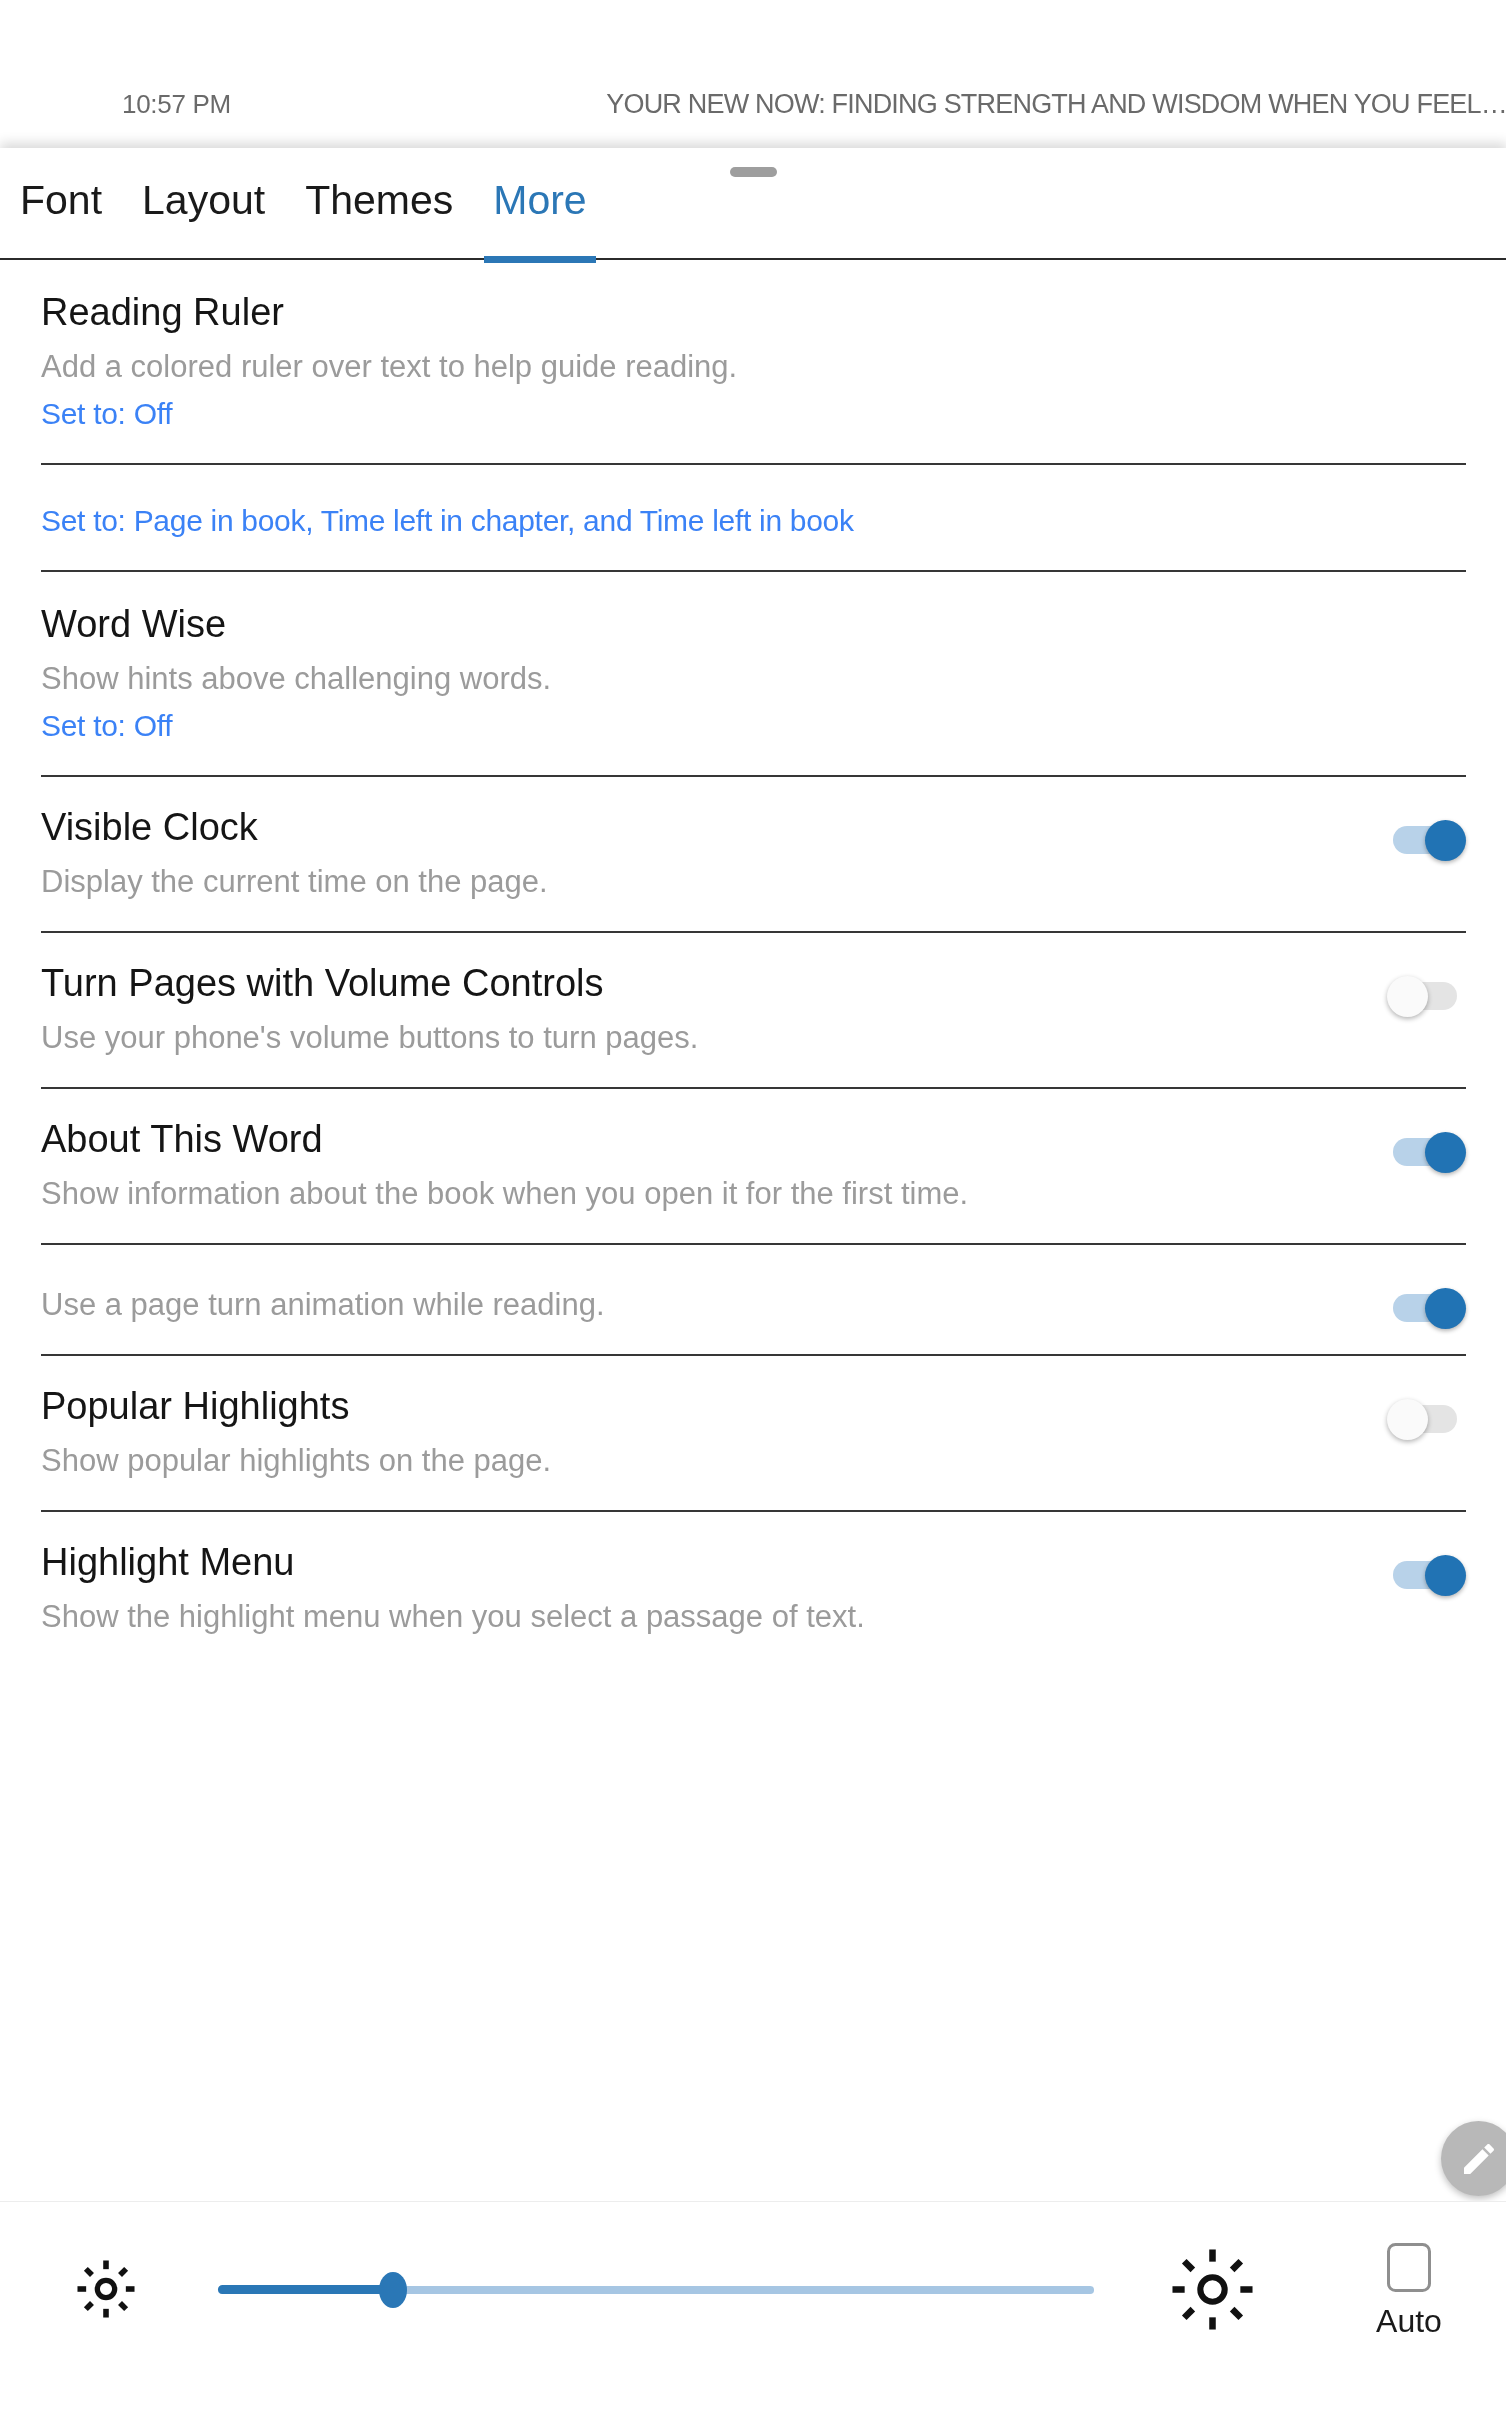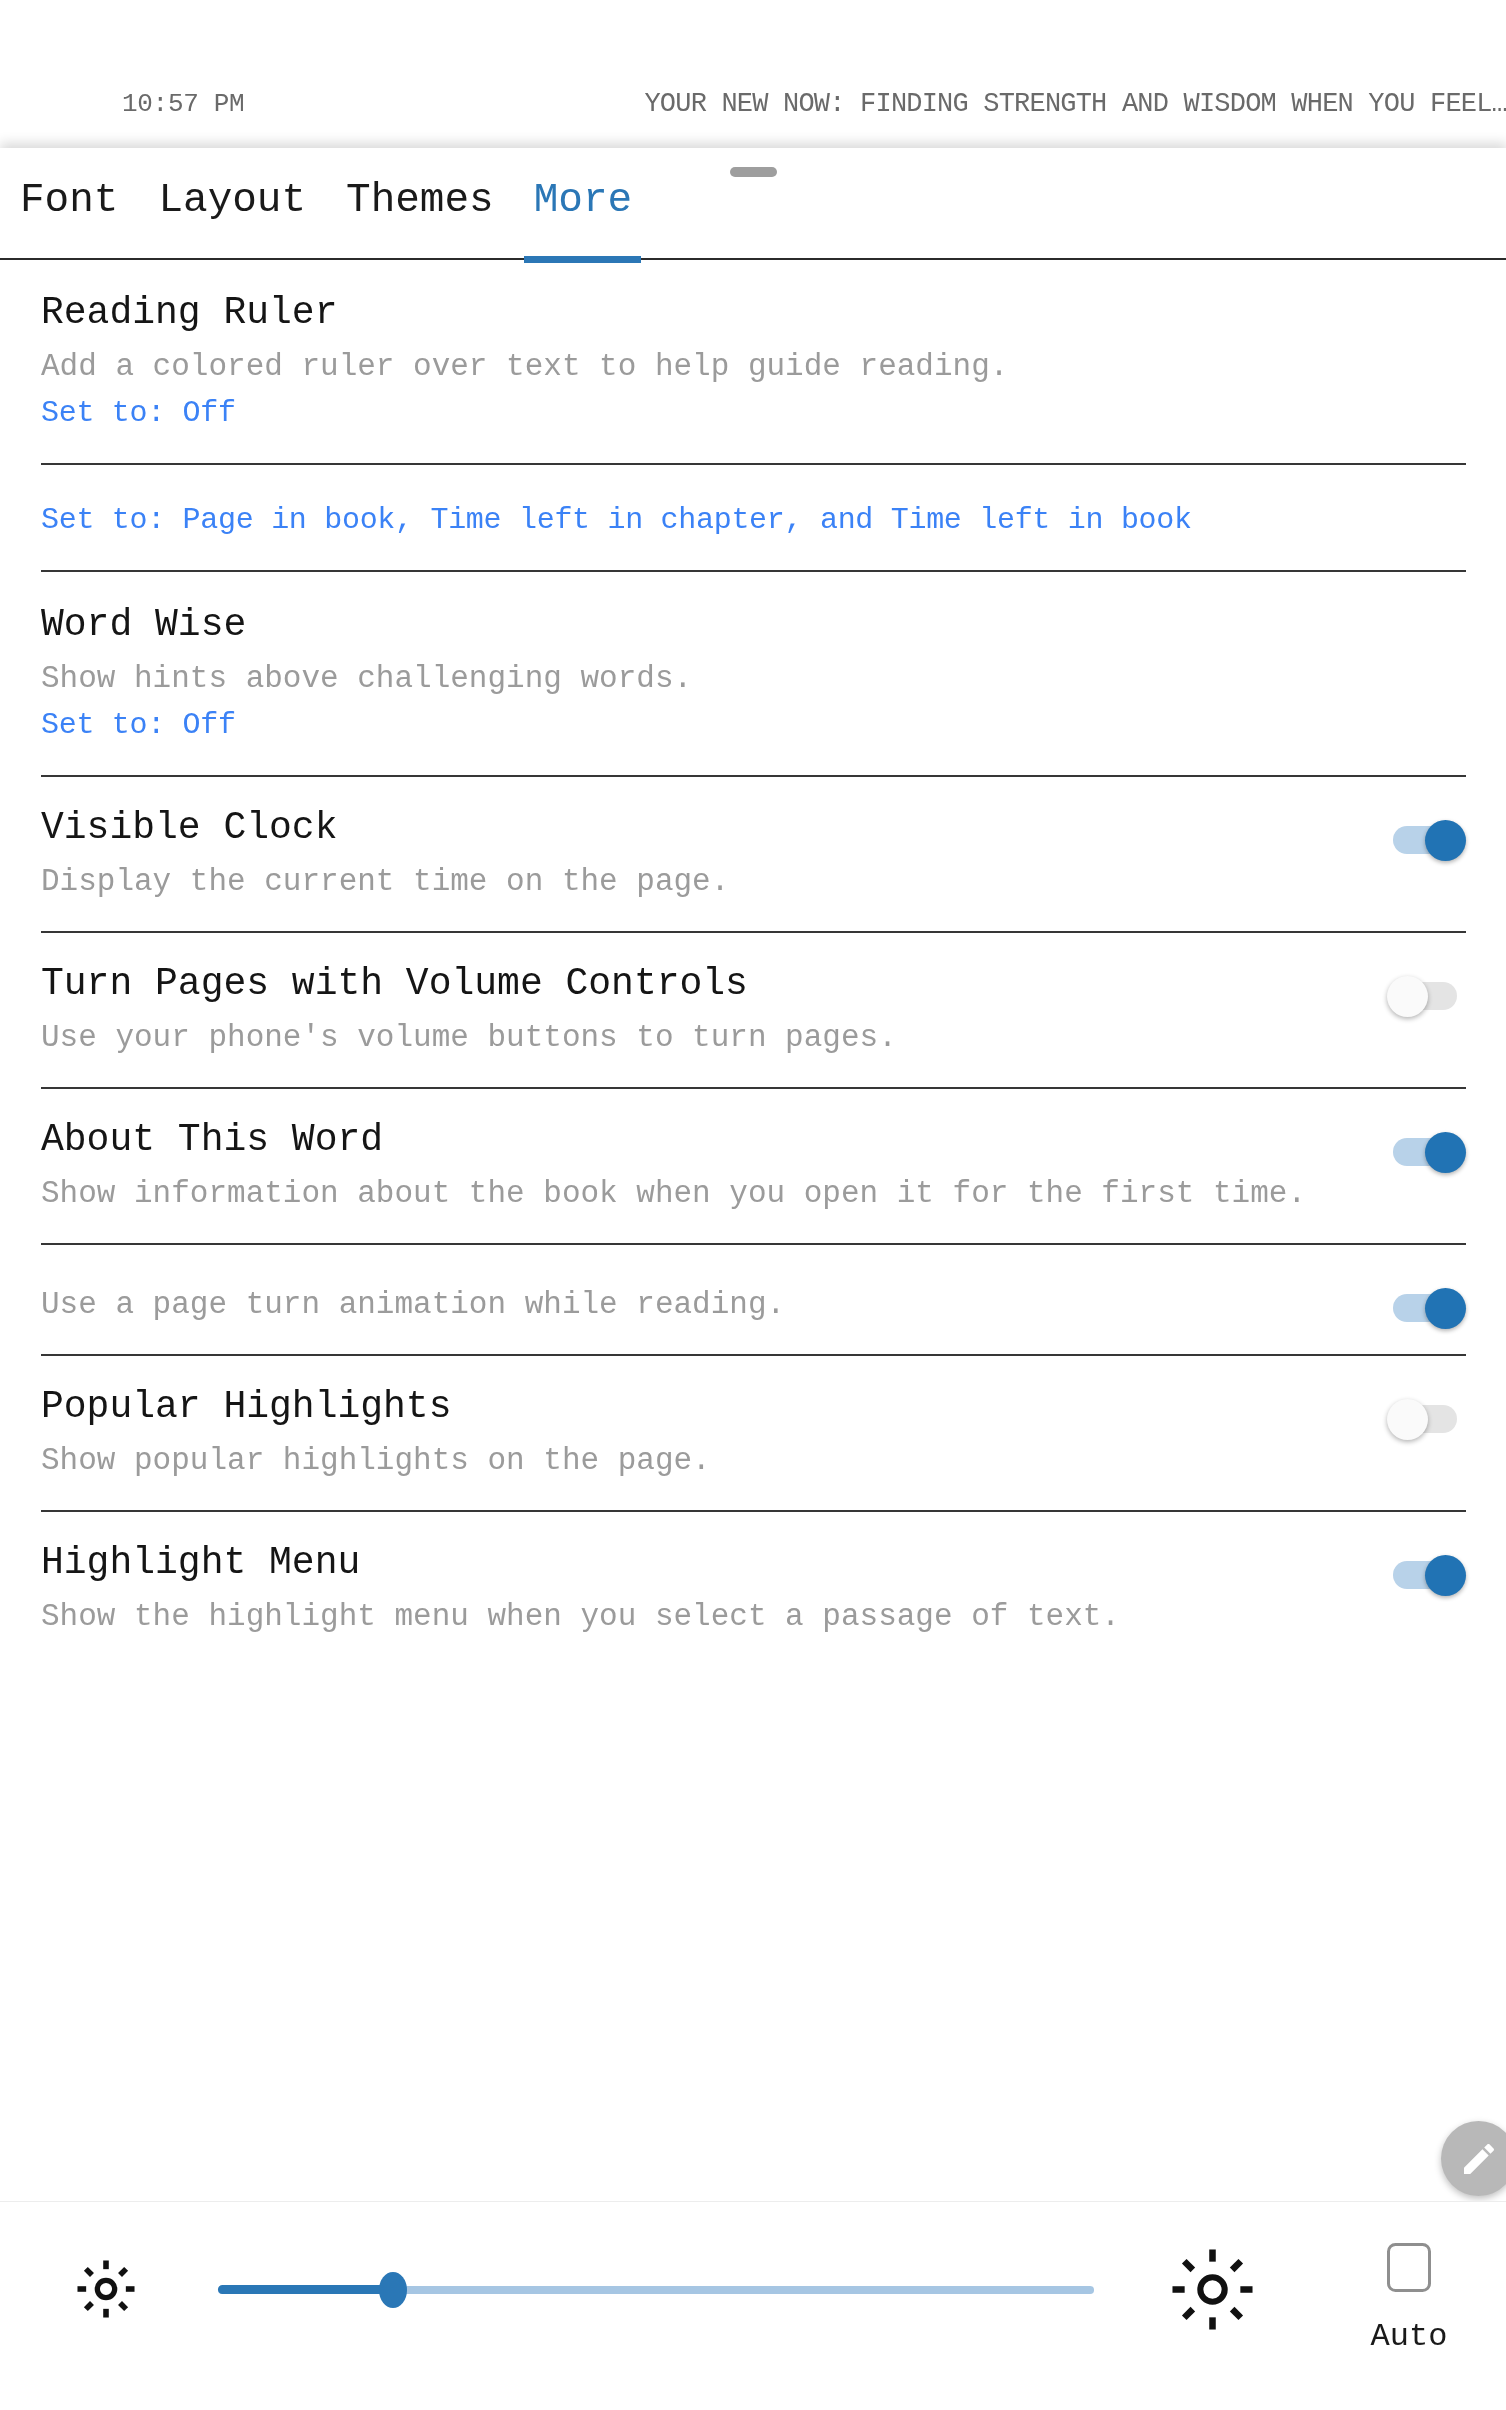--- a/index.html
+++ b/index.html
@@ -1,18 +1,18 @@
 <!DOCTYPE html>
 <html style="--accent-blue: #2b77b6; --toggle-on-thumb: #2173b4; --toggle-on-track: #b8d2e9; --toggle-off-thumb: #fafafa; --toggle-off-track: #e4e4e4; --slider-fill: #2a77b6; --slider-rest: #a6c6e3; --divider: #363636; --fab-bg: #b8b8b8;font-size:15px"><head>
 <meta charset="utf-8">
 <style>
   html,body{margin:0;padding:0;background:#fff;}
   .screen{
     position:relative;width:1507px;height:2411px;overflow:hidden;background:#fff;
-    font-family:Liberation Mono, monospace;color:#151515;
+    font-family:Liberation Sans, sans-serif;color:#151515;
   }
   
   .status-bar{position:absolute;top:0;left:0;right:0;height:148px;background:#fff;}
   .status-time{position:absolute;left:122px;top:89px;font-size:26px;color:#6a6a6a;letter-spacing:-0.3px;}
   .status-title{position:absolute;left:10px;right:0;top:89px;text-align:right;font-size:27px;color:#6a6a6a;letter-spacing:-0.8px;}
   
   .sheet{position:absolute;top:148px;left:0;right:0;bottom:0;background:#fff;
     box-shadow:0 -4.7px 11.3px rgba(0,0,0,0.15);}
   .drag-handle{width:47px;height:10.4px;border-radius:5.6px;background:#9e9e9e;margin:19px auto 0;}
   
@@ -46,21 +46,21 @@
   .bottom-bar{position:absolute;left:0;right:0;top:2201px;bottom:0;background:#fff;border-top:1.9px solid #ededed;}
   .sun-small{position:absolute;left:75px;top:56px;width:62px;height:62px;}
   .sun-big{position:absolute;left:1169px;top:44px;width:87px;height:87px;}
   .slider{position:absolute;left:218px;top:70px;width:876px;height:36px;cursor:pointer;}
   .slider-track{position:absolute;top:14px;left:0;right:0;height:7.5px;border-radius:3.8px;background:var(--slider-rest,#a6c6e3);}
   .slider-fill{position:absolute;top:13px;left:0;height:9.4px;border-radius:4.7px;background:var(--slider-fill,#2a77b6);}
   .slider-thumb{position:absolute;top:0;width:28px;height:36px;border-radius:50%;
     background:var(--slider-fill,#2a77b6);transform:translateX(-50%);}
   .auto-group{position:absolute;left:1362px;top:41px;width:94px;text-align:center;cursor:pointer;}
   .auto-checkbox{width:38px;height:43px;border:3.8px solid #8f8f8f;border-radius:8.5px;margin:0 auto;background:#fff;}
-  .auto-label{margin-top:26px;font-size:32px;color:#1a1a1a;}
+  .auto-label{margin-top:11px;font-size:32px;color:#1a1a1a;}
 </style>
 </head>
 <body>
 
 <div class="screen">
 
   <div class="status-bar">
     <span class="status-time">10:57 PM</span>
     <span class="status-title">YOUR NEW NOW: FINDING STRENGTH AND WISDOM WHEN YOU FEEL…</span>
   </div>

